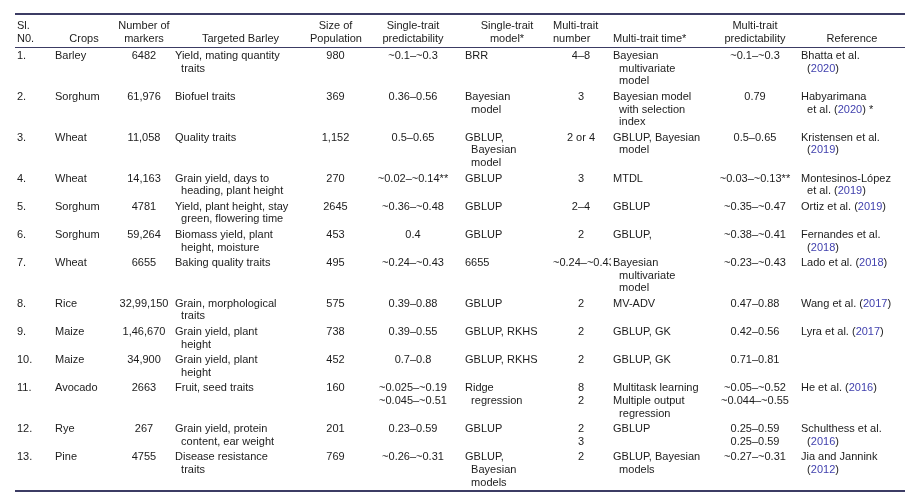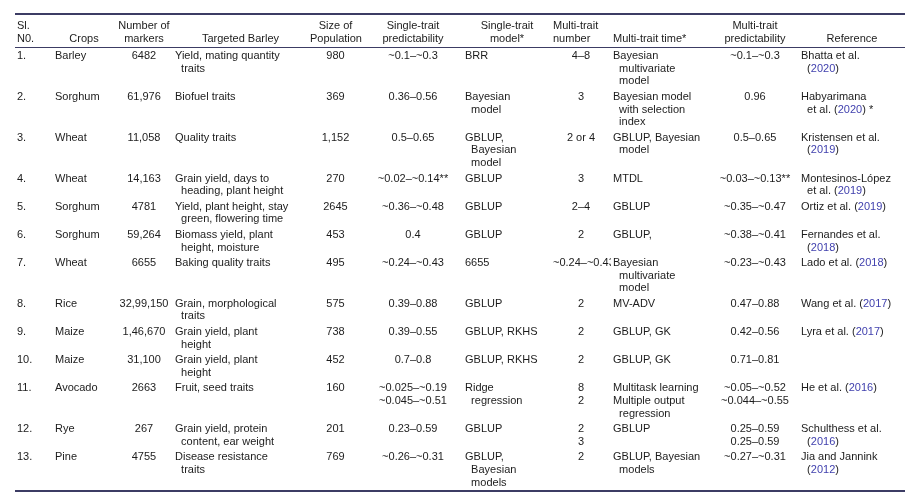--- a/index.html
+++ b/index.html
@@ -113,21 +113,21 @@
           <td class="al-center">61,976</td>
           <td class="al-left">Biofuel traits</td>
           <td class="al-center">369</td>
           <td class="al-center">0.36–0.56</td>
           <td class="al-left">Bayesian
   model</td>
           <td class="al-center">3</td>
           <td class="al-left">Bayesian model
   with selection
   index</td>
-          <td class="al-center">0.96</td>
+          <td class="al-center">0.79</td>
           <td class="al-left">Habyarimana
   et al. (<span class="year">2020</span>) *</td>
         </tr>
         <tr>
           <td class="al-left">3.</td>
           <td class="al-left">Wheat</td>
           <td class="al-center">11,058</td>
           <td class="al-left">Quality traits</td>
           <td class="al-center">1,152</td>
           <td class="al-center">0.5–0.65</td>
@@ -224,21 +224,21 @@
           <td class="al-center">0.39–0.55</td>
           <td class="al-left">GBLUP, RKHS</td>
           <td class="al-center">2</td>
           <td class="al-left">GBLUP, GK</td>
           <td class="al-center">0.42–0.56</td>
           <td class="al-left">Lyra et al. (<span class="year">2017</span>)</td>
         </tr>
         <tr>
           <td class="al-left">10.</td>
           <td class="al-left">Maize</td>
-          <td class="al-center">31,100</td>
+          <td class="al-center">34,900</td>
           <td class="al-left">Grain yield, plant
   height</td>
           <td class="al-center">452</td>
           <td class="al-center">0.7–0.8</td>
           <td class="al-left">GBLUP, RKHS</td>
           <td class="al-center">2</td>
           <td class="al-left">GBLUP, GK</td>
           <td class="al-center">0.71–0.81</td>
           <td class="al-left"></td>
         </tr>

